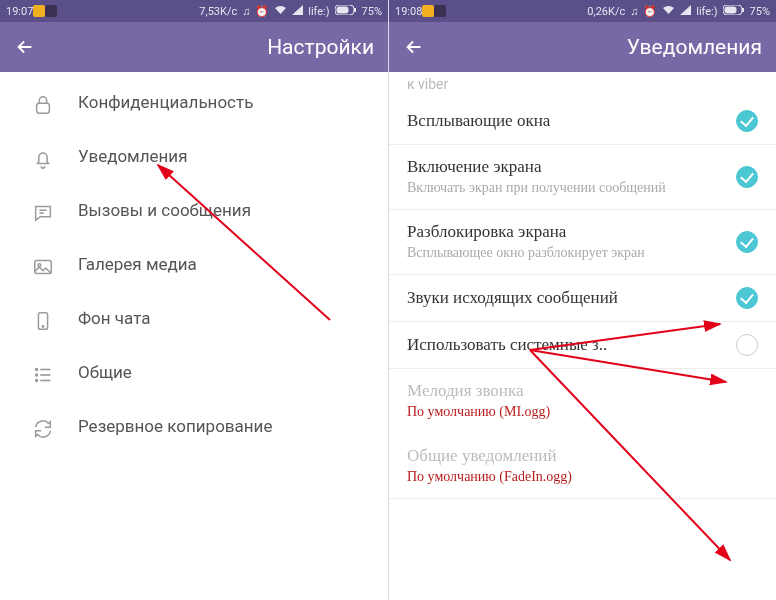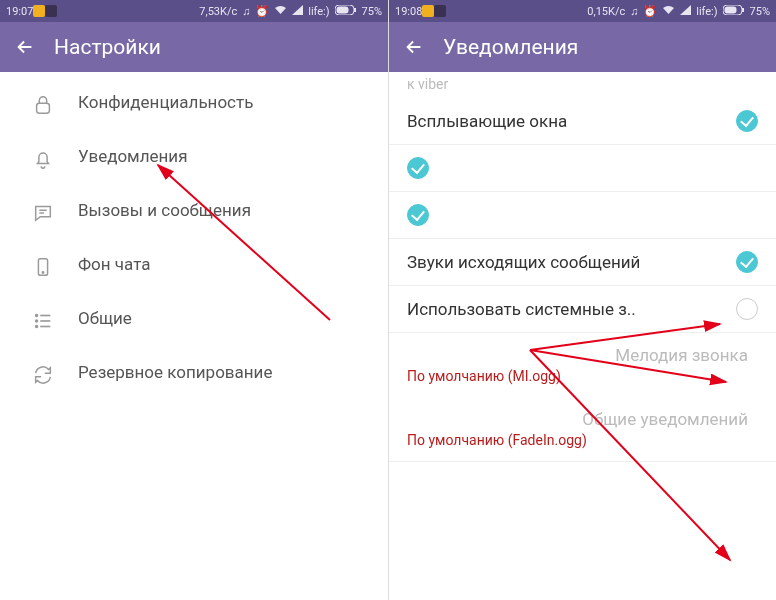--- a/index.html
+++ b/index.html
@@ -40,20 +40,21 @@
   }
   .status-icon-box.dark { background: #3a3052; }
   .app-bar {
     height: 50px;
     background: #7868a6;
     color: #fff;
     display: flex;
     align-items: center;
     padding: 0 14px;
     gap: 18px;
+    justify-content: space-between;
   }
   .app-bar-title {
     font-size: 21px;
     font-weight: 400;
   }
   .back-arrow svg { display: block; }
   .content {
     flex: 1;
     overflow: hidden;
     background: #fff;
@@ -78,28 +79,29 @@
   .partial-text {
     padding: 4px 18px 6px;
     color: #bbb;
     font-size: 14px;
   }
   .setting-item {
     padding: 12px 18px 12px 18px;
     display: flex;
     align-items: center;
     border-bottom: 1px solid #eee;
+    font-family: Liberation Serif, serif;
   }
   .setting-item.no-border { border-bottom: none; }
   .setting-text { flex: 1; padding-right: 10px; }
   .setting-title {
     font-size: 17px;
     color: #333;
   }
-  .setting-title.disabled { color: #bbb; text-align: right; }
+  .setting-title.disabled { color: #bbb; }
   .setting-sub {
     font-size: 14px;
     color: #aaa;
     margin-top: 2px;
     line-height: 1.3;
   }
   .setting-sub.disabled { color: #b91c1c; }
   .toggle {
     width: 22px; height: 22px;
     border-radius: 50%;
@@ -194,20 +196,30 @@
         <svg width="22" height="22" viewBox="0 0 24 24" fill="none" stroke="currentColor" stroke-width="1.6">
             <path d="M4 5h16v11H9l-5 4V5z"></path>
             <path d="M8 9h8M8 12h5"></path>
           </svg>
       </span>
       <span class="menu-label">Вызовы и сообщения</span>
     </div>
     <div class="menu-item">
       <span class="menu-icon">
         <svg width="22" height="22" viewBox="0 0 24 24" fill="none" stroke="currentColor" stroke-width="1.6">
+            <rect x="3" y="5" width="18" height="14" rx="2"></rect>
+            <circle cx="8" cy="10" r="1.5"></circle>
+            <path d="M3 17l5-5 4 4 3-3 6 6"></path>
+          </svg>
+      </span>
+      <span class="menu-label">Галерея медиа</span>
+    </div>
+    <div class="menu-item">
+      <span class="menu-icon">
+        <svg width="22" height="22" viewBox="0 0 24 24" fill="none" stroke="currentColor" stroke-width="1.6">
             <rect x="7" y="3" width="10" height="18" rx="2"></rect>
             <circle cx="12" cy="18" r="0.8" fill="currentColor"></circle>
           </svg>
       </span>
       <span class="menu-label">Фон чата</span>
     </div>
     <div class="menu-item">
       <span class="menu-icon">
         <svg width="22" height="22" viewBox="0 0 24 24" fill="none" stroke="currentColor" stroke-width="1.8">
             <circle cx="5" cy="6" r="1" fill="currentColor"></circle>
@@ -233,21 +245,21 @@
 </div>
 
 <div class="screen" style="border-left:1px solid #ddd;">
   <div class="status-bar">
     <div class="status-left">
       <span>19:08</span>
       <span class="status-icon-box"></span>
       <span class="status-icon-box dark"></span>
     </div>
     <div class="status-right">
-      <span>0,15K/c</span>
+      <span>0,26K/c</span>
       <span>♫</span>
       <span>⏰</span>
       <span>
         <svg width="13" height="10" viewBox="0 0 13 10">
             <path d="M6.5 9 L1 3 Q6.5 -1 12 3 Z" fill="currentColor"></path>
           </svg>
       </span>
       <span>
         <svg width="11" height="10" viewBox="0 0 11 10">
             <path d="M0 10 L11 10 L11 0 Z" fill="currentColor"></path>
@@ -278,24 +290,32 @@
     <div class="partial-text">к viber</div>
 
     <div class="setting-item">
       <div class="setting-text">
         <div class="setting-title">Всплывающие окна</div>
       </div>
       <div class="toggle on"></div>
     </div>
 
     <div class="setting-item">
+      <div class="setting-text">
+        <div class="setting-title">Включение экрана</div>
+        <div class="setting-sub">Включать экран при получении сообщений</div>
+      </div>
       <div class="toggle on"></div>
     </div>
 
     <div class="setting-item">
+      <div class="setting-text">
+        <div class="setting-title">Разблокировка экрана</div>
+        <div class="setting-sub">Всплывающее окно разблокирует экран</div>
+      </div>
       <div class="toggle on"></div>
     </div>
 
     <div class="setting-item">
       <div class="setting-text">
         <div class="setting-title">Звуки исходящих сообщений</div>
       </div>
       <div class="toggle on"></div>
     </div>
 

